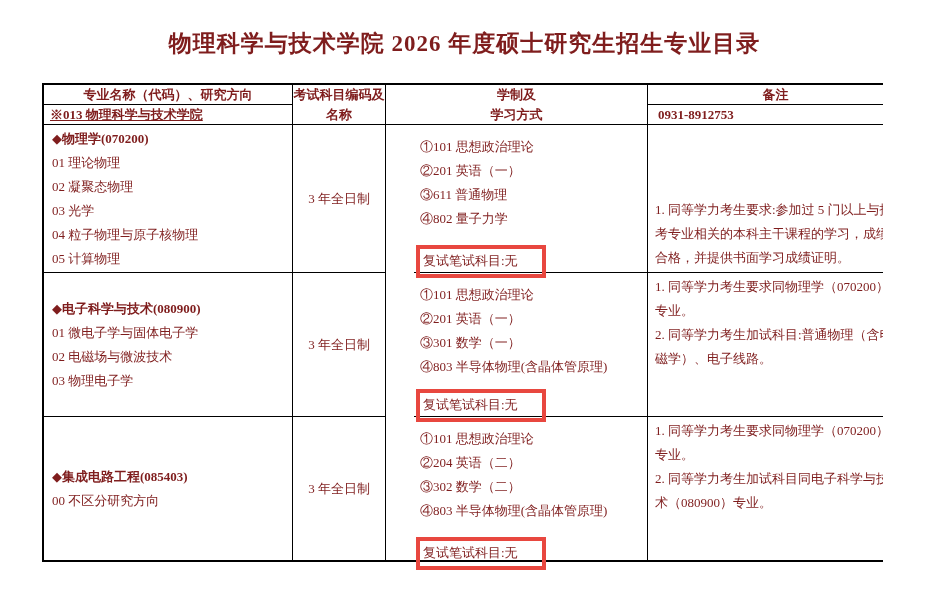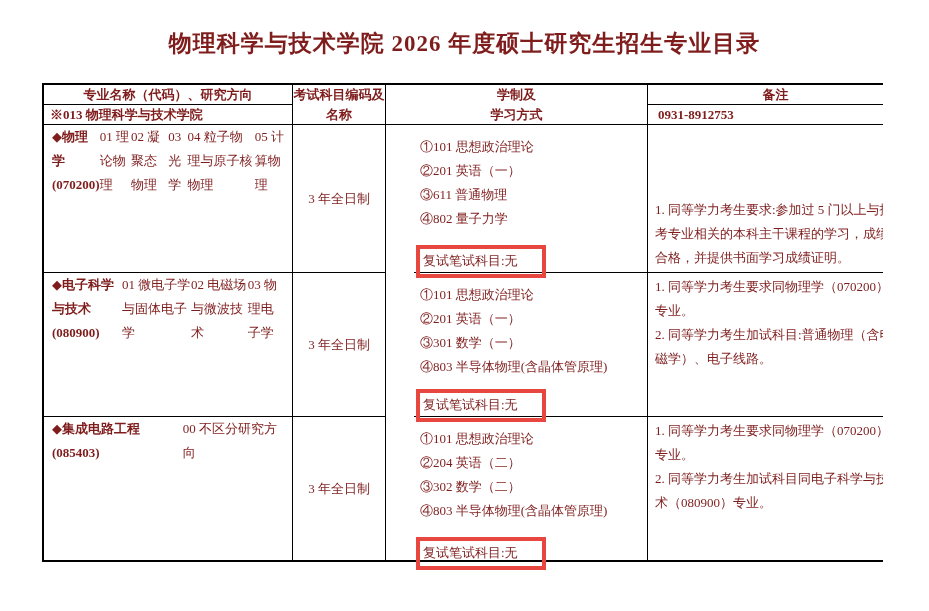--- a/index.html
+++ b/index.html
@@ -24,25 +24,25 @@
     box-sizing:border-box;border-right:1px solid #000;border-bottom:1px solid #000;
     position:relative;
   }
   .lastcol{border-right:none;}
   .lastrow{border-bottom:none;}
   
   .hwrap{display:flex;flex-direction:column;}
   .hsub{flex:1;display:flex;align-items:center;box-sizing:border-box;line-height:19px;}
   .hsub.divided{border-bottom:1px solid #000;}
   .hcenter{justify-content:center;text-align:center;}
-  .hleft{padding-left:6px;}
+  .hleft{padding-left:6px;text-decoration:underline;}
   .bold{font-weight:700;}
   .hstack{display:flex;flex-direction:column;align-items:center;justify-content:center;text-align:center;line-height:20px;}
   
-  .cell-major{display:flex;flex-direction:row;justify-content:center;padding:0 6px 0 8px;}
+  .cell-major{display:flex;flex-direction:column;justify-content:center;padding:0 6px 0 8px;}
   .major-line{font-weight:700;}
   .cell-mode{display:flex;flex-direction:row;align-items:center;justify-content:center;text-align:center;}
   .cell-exam{display:flex;flex-direction:column;padding:10px 6px 0 6px;margin-left:28px;}
   .cell-notes{display:flex;flex-direction:column;padding:2px 6px 2px 7px;}
   .cell-notes.topalign{justify-content:flex-end;padding-top:8px;gap:48px;}
   .hl{
     position:absolute;left:2px;bottom:-6px;z-index:3;
     border:4px solid #e8473f;
     padding:0 24px 1px 3px;white-space:nowrap;background:transparent;
   }

